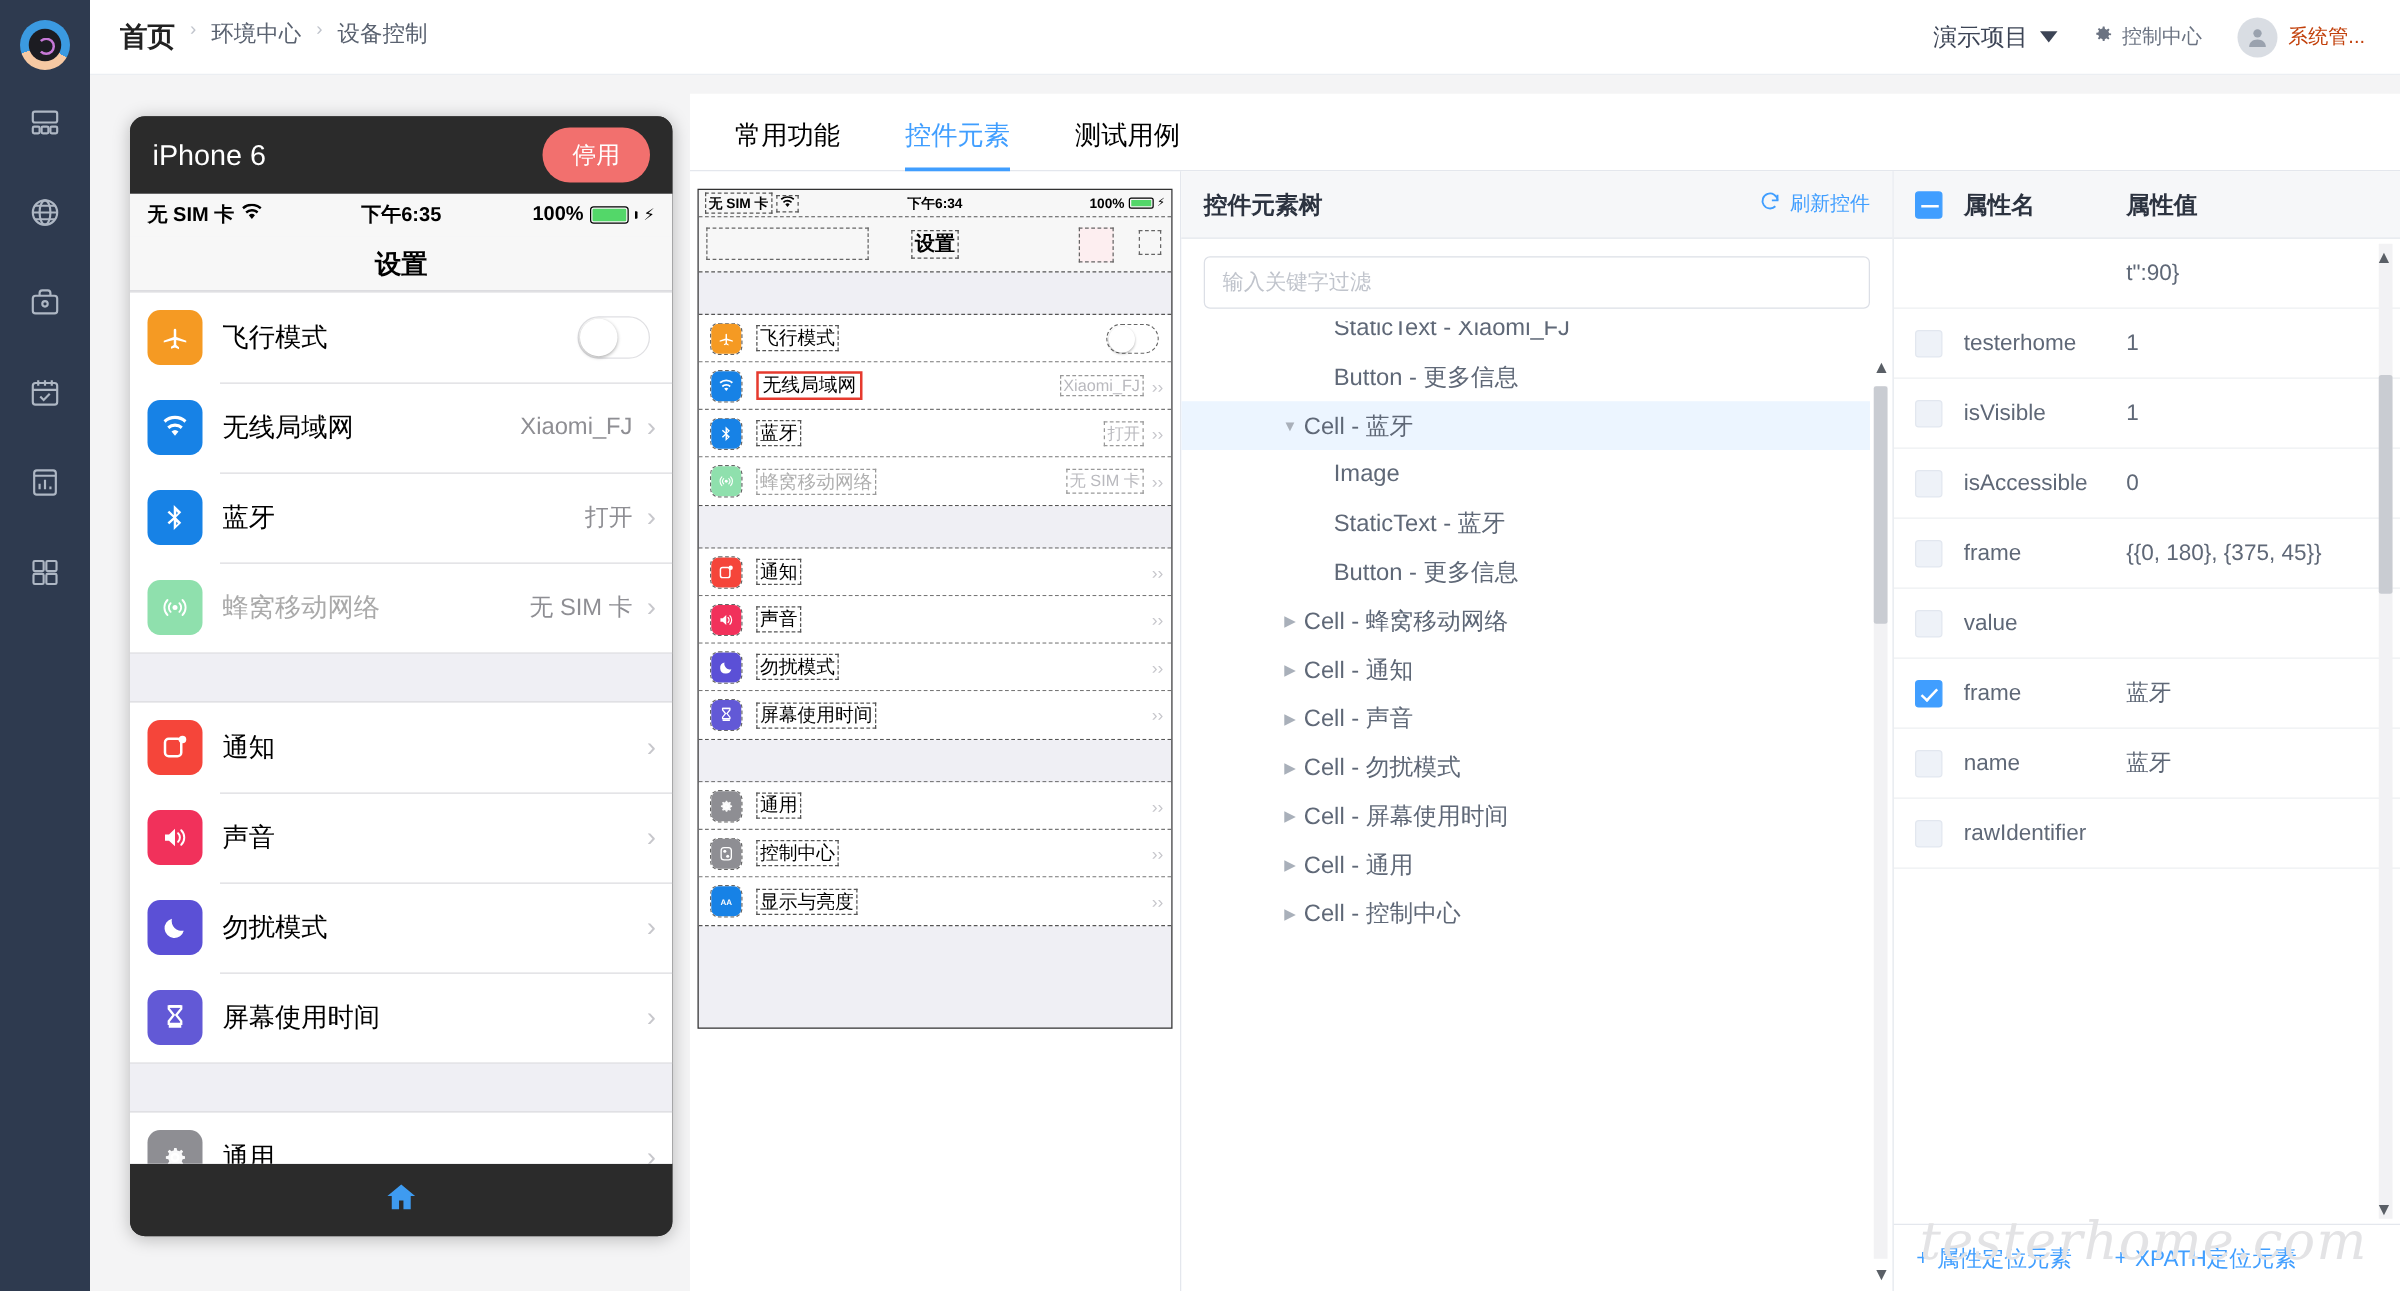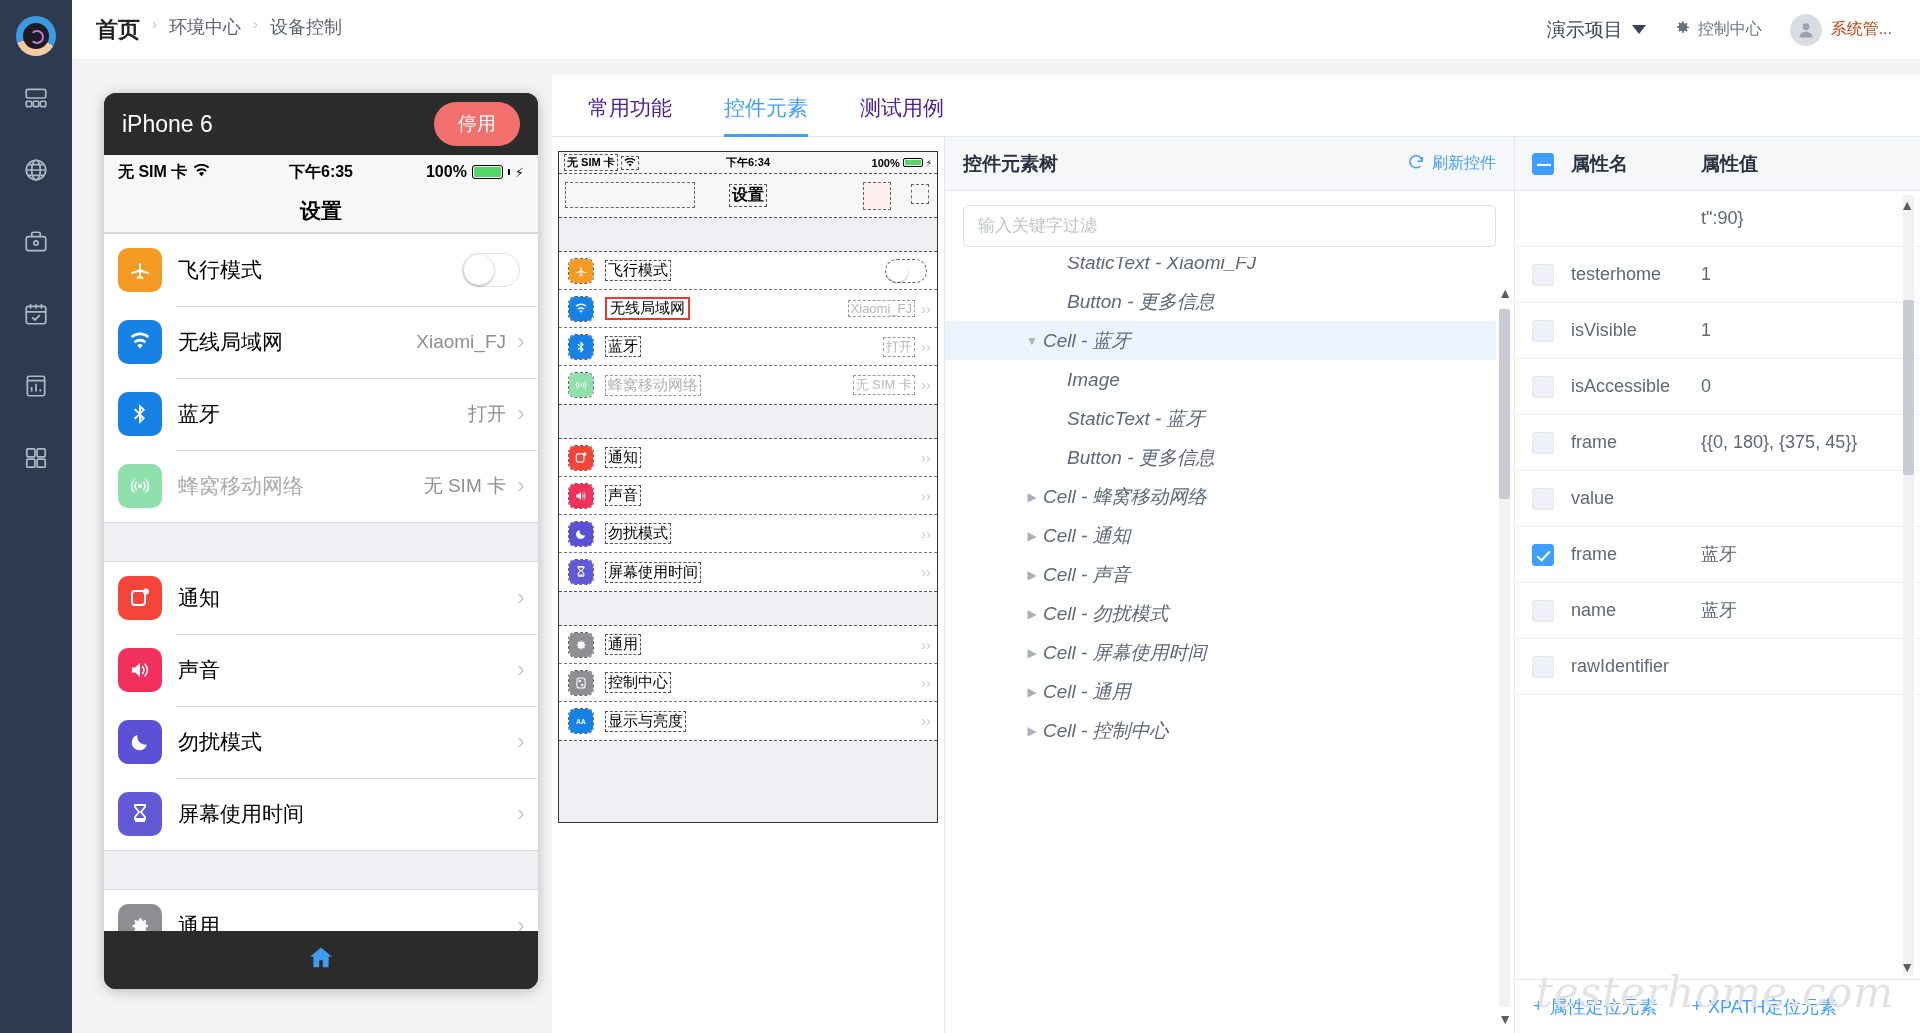--- a/index.html
+++ b/index.html
@@ -112,21 +112,21 @@
   .ios-switch > i { position:absolute; left:1px; top:1px; width:30px;height:30px;border-radius:50%;
                     background:#fff; box-shadow:0 1px 3px rgba(0,0,0,.35); }
 
   
   #card {
     position:absolute; left:552px; top:75px; right:0; bottom:0; background:#fff;
   }
   #tabs { height:62px; display:flex; align-items:flex-end; padding-left:10px;
           border-bottom:1px solid #e4e7ed; }
   #tabs .tab {
-    padding:0 26px 14px; font-size:21px; color:#4c1d95; cursor:pointer; position:relative;
+    padding:0 26px 14px; font-size:21px; color:#000000; cursor:pointer; position:relative;
   }
   #tabs .tab.active { color:#409eff; }
   #tabs .tab.active::after {
     content:""; position:absolute; left:26px; right:26px; bottom:-1px; height:3px; background:#409eff;
   }
 
   
   #work { position:absolute; left:0; top:62px; right:0; bottom:0; display:flex; }
 
   
@@ -178,21 +178,21 @@
                          color:#409eff; font-size:16px; cursor:pointer; }
   #tree-search { padding:14px 18px 10px; }
   #tree-search input {
     width:100%; height:42px; border:1px solid #dcdfe6; border-radius:5px; padding:0 14px;
     font-size:17px; color:#606266; outline:none;
     font-family:"Liberation Sans", sans-serif;
   }
   #tree-search input::placeholder { color:#c0c4cc; }
   #tree-body { flex:1; position:relative; overflow:hidden; }
   #tree-list { position:absolute; left:0; right:18px; top:-14px; }
-  .tnode { height:39px; display:flex; align-items:center; font-size:19px; color:#5f6877; cursor:pointer;font-style:italic; }
+  .tnode { height:39px; display:flex; align-items:center; font-size:19px; color:#5f6877; cursor:pointer; }
   .tnode.sel { background:#ecf5ff; }
   .tnode .arrow { width:22px; text-align:center; color:#a9b0ba; font-size:12px; flex:0 0 auto; }
   .tnode .arrow.down { color:#a9b0ba; }
   .tscroll { position:absolute; right:4px; top:52px; bottom:26px; width:11px; background:#f2f2f4; }
   .tscroll .thumb { position:absolute; left:0; top:0; width:11px; height:190px; background:#c9ccd2; border-radius:2px;}
   .tarrow { position:absolute; right:2px; color:#5a5f66; font-size:14px; }
 
   
   #prop-col { flex:1; border-left:1px solid #e4e7ed; display:flex; flex-direction:column; min-width:0; }
   .prop-head {

